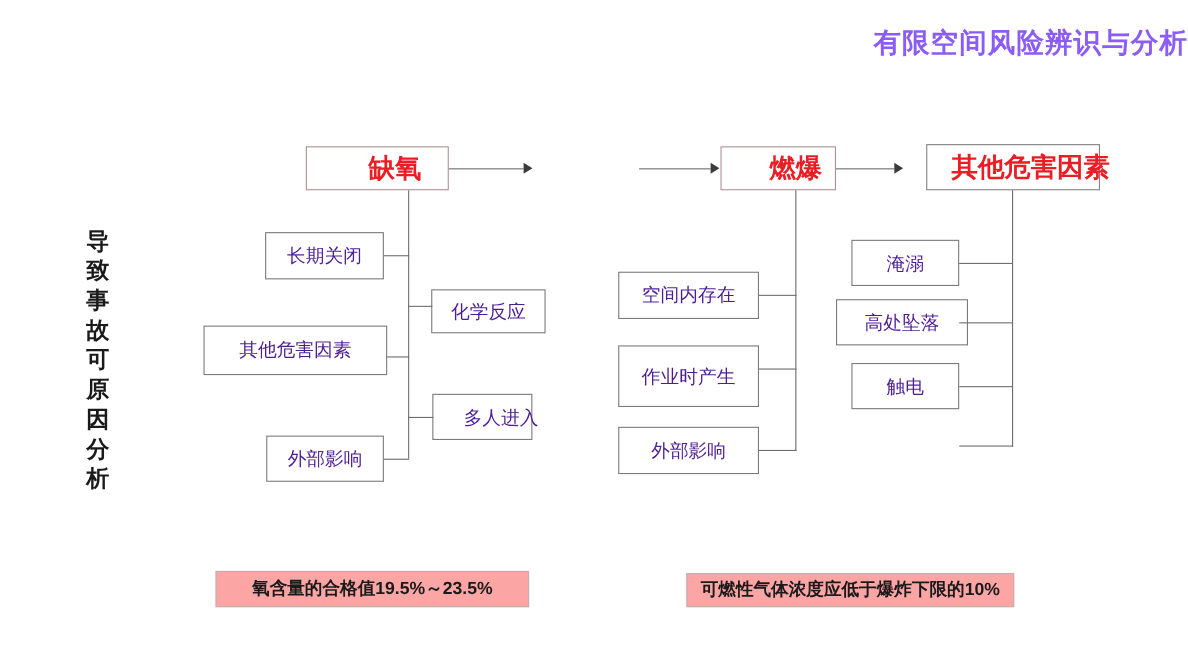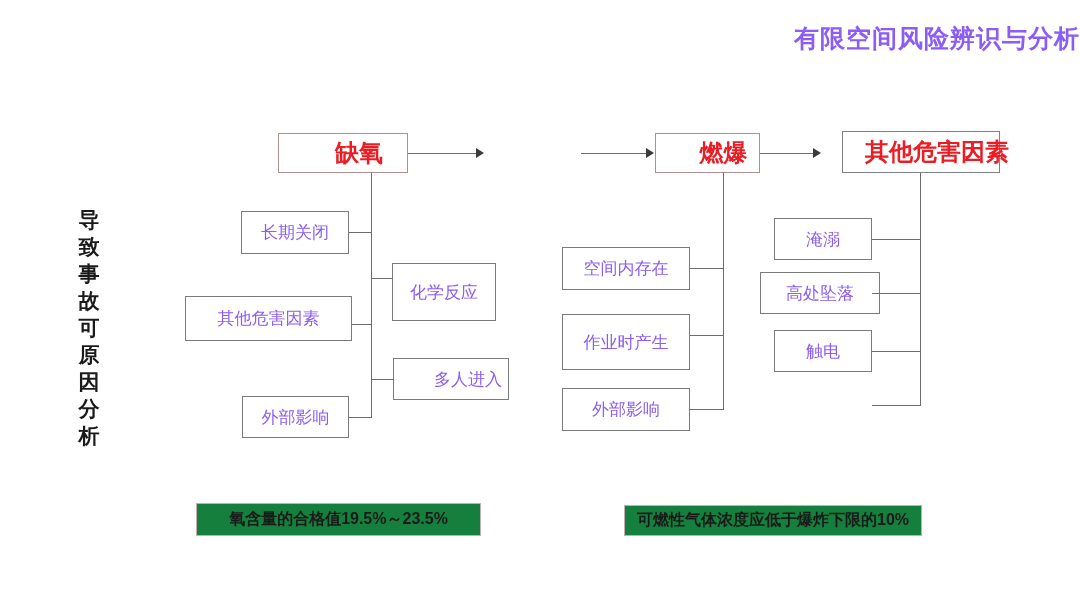--- a/index.html
+++ b/index.html
@@ -39,46 +39,47 @@
     letter-spacing: 0px;
   }
   .box {
     position: absolute;
     box-sizing: border-box;
     background: #ffffff;
     display: flex;
     align-items: center;
     justify-content: center;
     font-size: 17px;
-    color: #8b5cf6;
+    color: #4c1d95;
     border: 1px solid #7b7b7b;
     white-space: nowrap;
   }
   .box.top {
     border: 1px solid #b08f8f;
     color: #ea1c24;
     font-weight: bold;
     font-size: 24px;
     padding-left: 32px;
   }
   .box.top.gray {
     border: 1px solid #808285;
   }
   .note {
     position: absolute;
     box-sizing: border-box;
-    background: #15803d;
+    background: #fca5a5;
     display: flex;
     align-items: center;
     justify-content: center;
     border: 1px solid #c3aeb4;
     font-size: 16px;
     font-weight: bold;
     color: #1a1a1a;
     white-space: nowrap;
+    margin-top: 16px;
   }
   .line {
     position: absolute;
     background: #6d6d6d;
   }
   .hline { height: 1px; }
   .vline { width: 1px; }
   .arrow {
     position: absolute;
     width: 0;
@@ -139,26 +140,26 @@
   <div class="box" style="left:185px; top:296px; width:167px; height:45px;">
     <span>其他危害因素</span>
   </div>
   <div class="line hline" style="left:352px; top:324px; width:20px;"></div>
 
   <div class="box" style="left:242px; top:396px; width:107px; height:42px;">
     <span>外部影响</span>
   </div>
   <div class="line hline" style="left:349px; top:417px; width:23px;"></div>
 
-  <div class="box" style="left:392px; top:263px; width:104px; height:58px;">
+  <div class="box" style="left:392px; top:263px; width:104px; height:40px;">
     <span>化学反应</span>
   </div>
   <div class="line hline" style="left:371px; top:278px; width:22px;"></div>
 
-  <div class="box" style="left:393px; top:358px; width:116px; height:42px;padding-left:34px;">
+  <div class="box" style="left:393px; top:358px; width:91px; height:42px;padding-left:34px;">
     <span>多人进入</span>
   </div>
   <div class="line hline" style="left:371px; top:379px; width:23px;"></div>
 
   <div class="line vline" style="left:723px; top:173px; height:237px;"></div>
 
   <div class="box" style="left:562px; top:247px; width:128px; height:43px;">
     <span>空间内存在</span>
   </div>
   <div class="line hline" style="left:690px; top:268px; width:34px;"></div>

